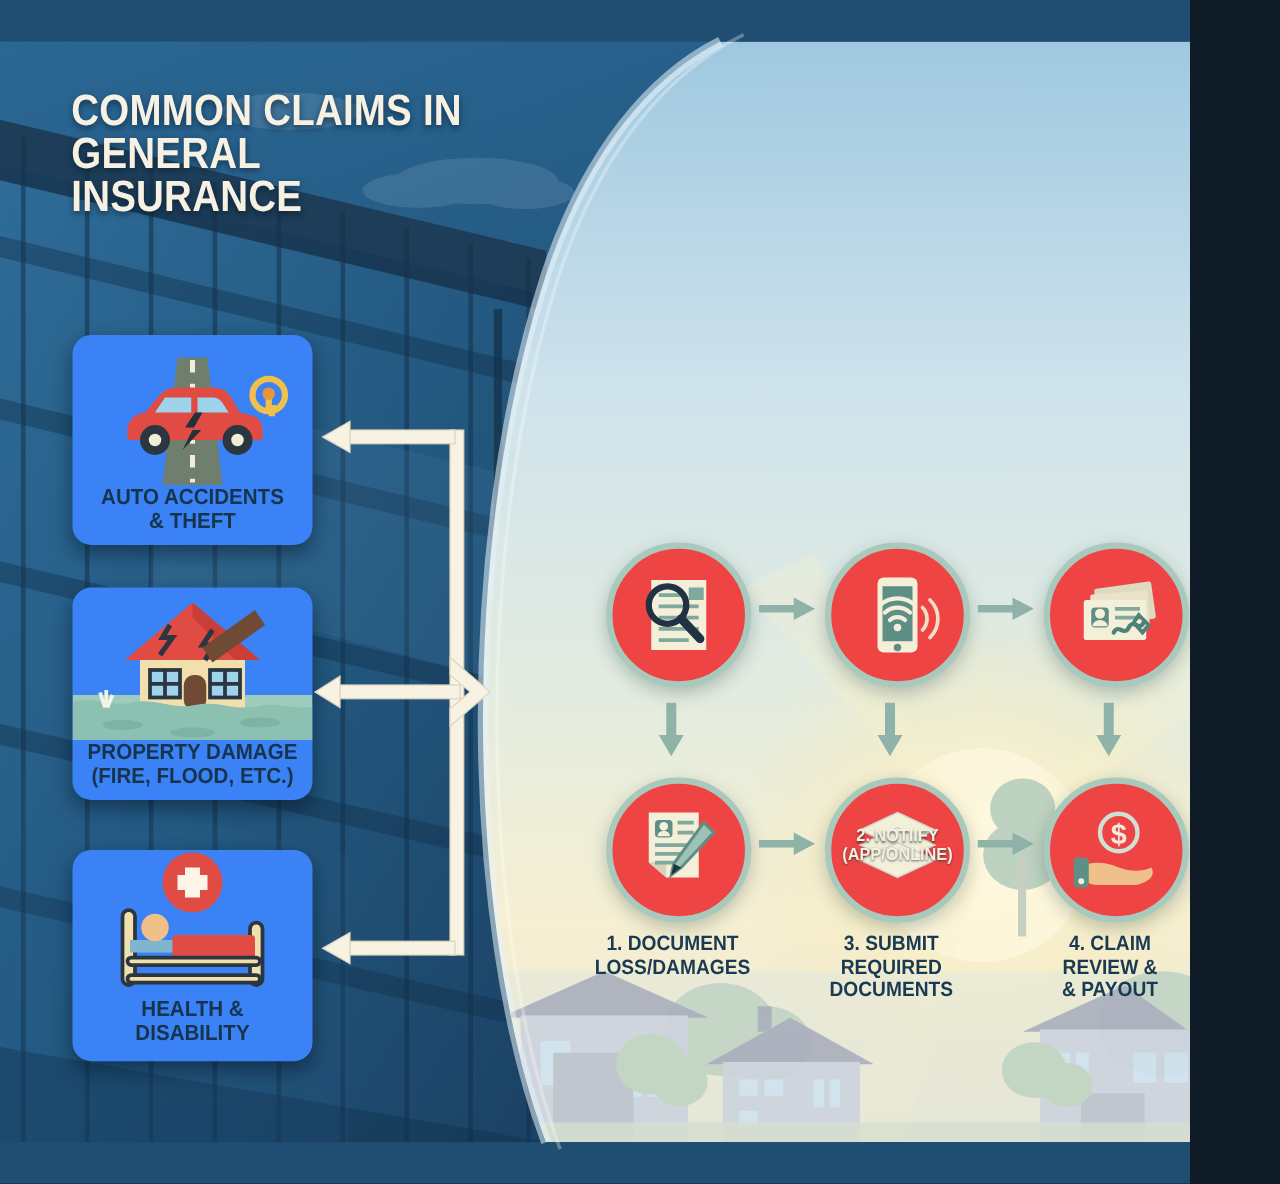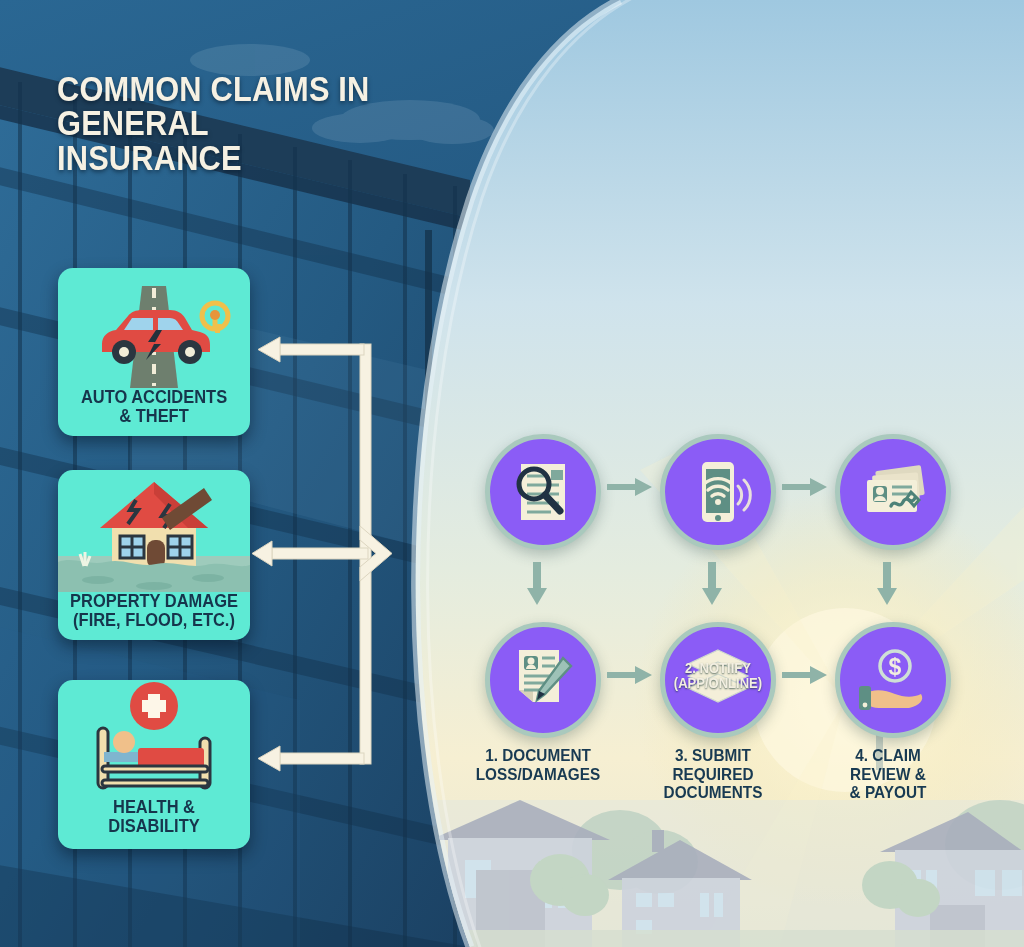--- a/index.html
+++ b/index.html
@@ -1,17 +1,17 @@
 <!DOCTYPE html>
 <html><head>
 <meta charset="utf-8">
 <style>
   html,body{margin:0;padding:0;background:#0f1b26;}
   #stage{
-    position:relative;width:1024px;height:947px;overflow:hidden;
+    position:relative;width:952px;height:947px;overflow:hidden;
     font-family:"Liberation Sans","DejaVu Sans",sans-serif;
     background:#1f4e72;
   }
   .abs{position:absolute;}
   .fill{position:absolute;left:0;top:0;width:100%;height:100%;}
   svg{display:block;}
 
   
   #left-title{
     left:57px;top:72px;width:360px;
@@ -33,39 +33,39 @@
     font-size:33px;line-height:1.06;
     font-weight:bold;
     text-transform:uppercase;
   }
   #right-title .l2{display:block;}
   #right-title span.sq{transform:scaleX(0.9);display:inline-block;}
 
   
   .claim-card{
     position:absolute;left:58px;width:192px;
-    background:#5eead4;border-radius:15px;
+    background:#3b82f6;border-radius:15px;
     box-shadow:0 7px 16px rgba(3,14,26,.45);
     overflow:hidden;
   }
   .claim-art{position:relative;width:192px;}
   .claim-label{
     text-align:center;color:#16354c;font-weight:bold;
     text-transform:uppercase;line-height:1.06;
     padding:0 5px 11px 5px;
     transform:scaleX(0.94);
   }
 
   
   #bracket{left:250px;top:320px;}
 
   
   .pcircle{
     position:absolute;width:106px;height:106px;border-radius:50%;
-    background:#8b5cf6;
+    background:#ef4444;
     border:5px solid #a9c9bd;
     box-shadow:0 5px 14px rgba(40,70,70,.28);
     display:flex;align-items:center;justify-content:center;
   }
   .pcircle .glyph{width:72px;height:72px;}
   .overlay-label{
     position:absolute;left:0;right:0;top:34px;
     text-align:center;color:#f3efe1;font-weight:bold;
     font-size:14px;line-height:1.08;text-transform:uppercase;
     transform:scaleX(0.93);

